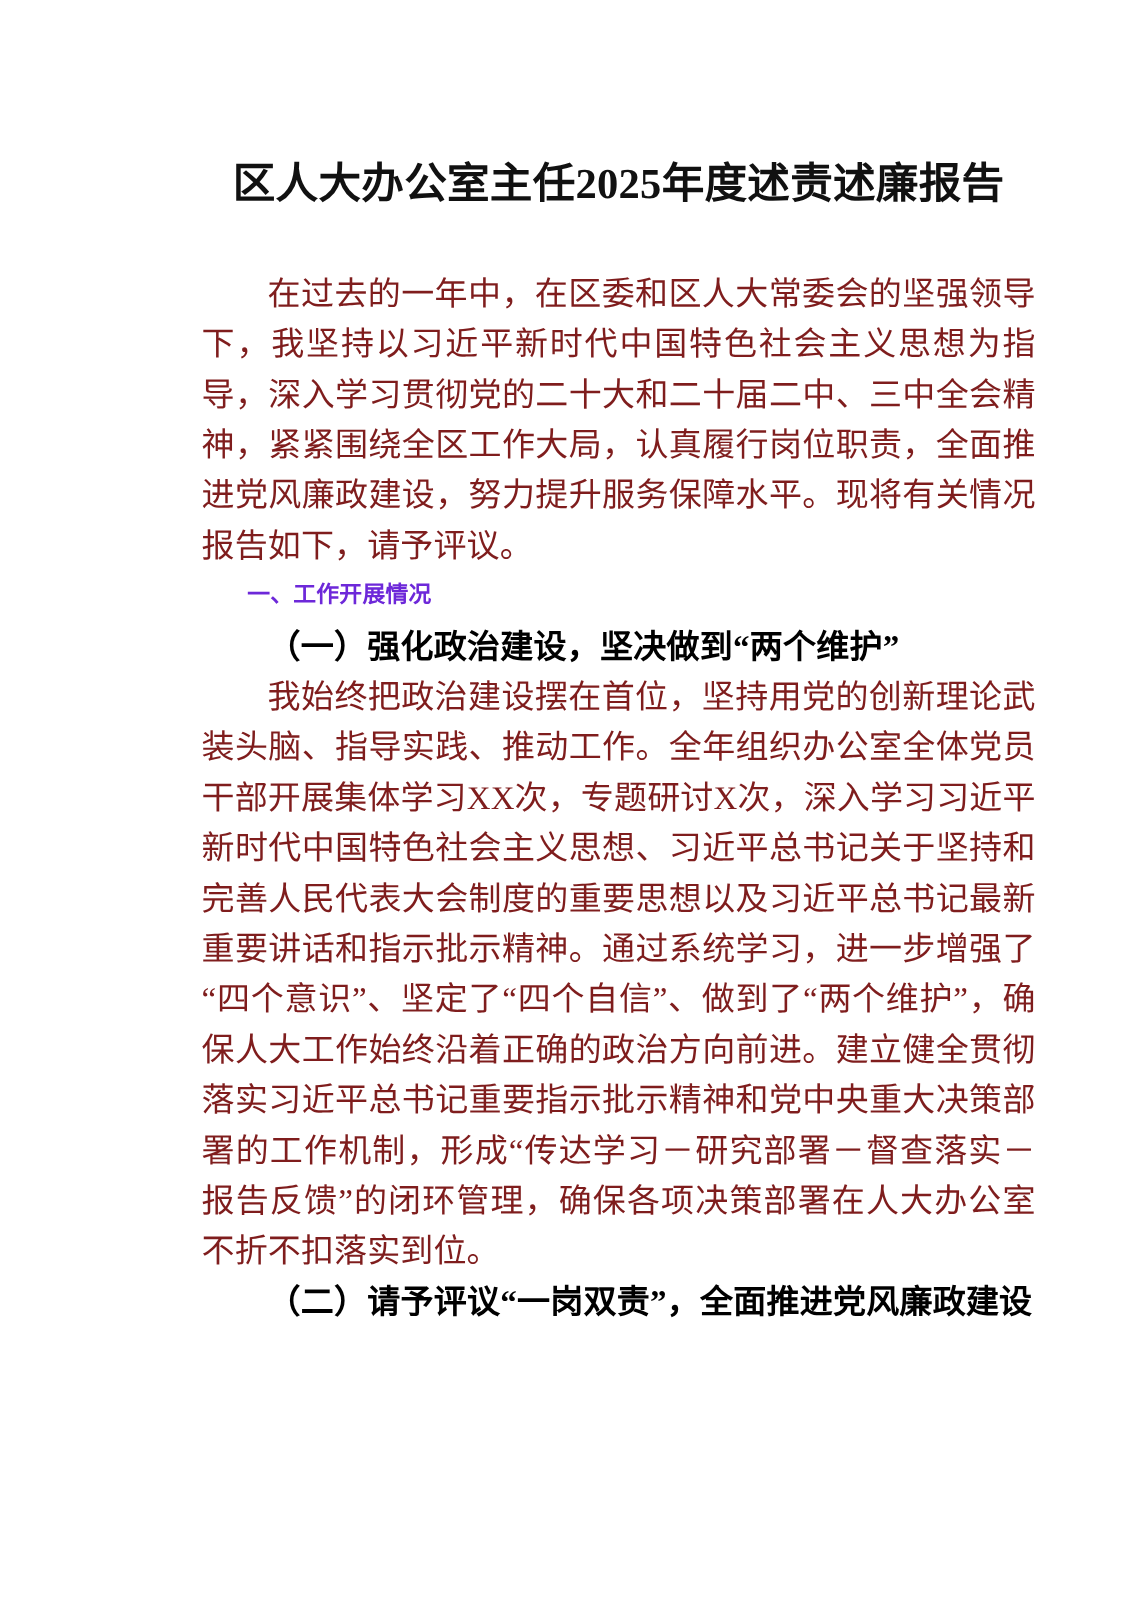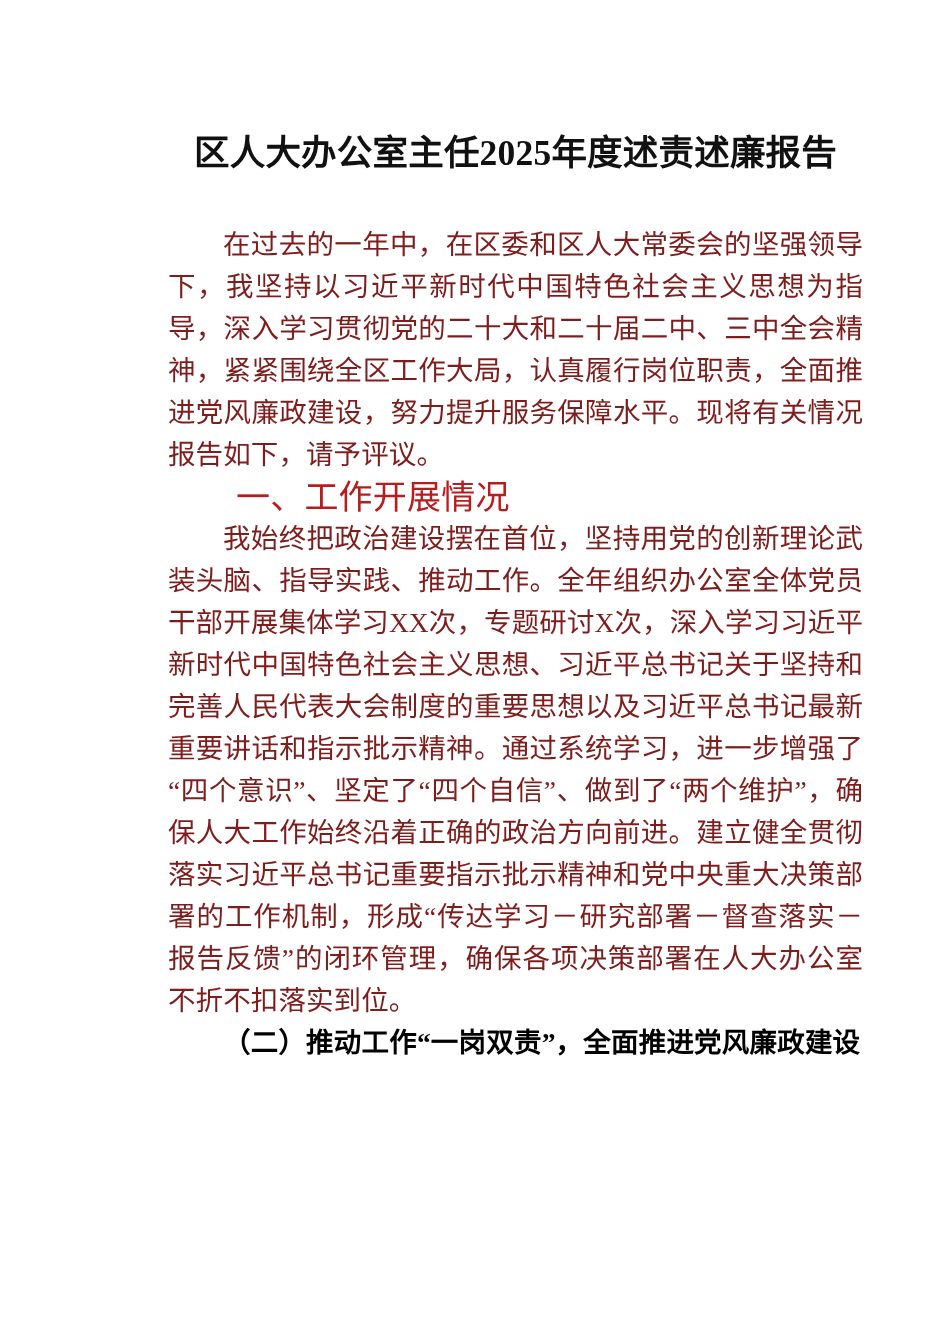--- a/index.html
+++ b/index.html
@@ -56,26 +56,26 @@
     text-justify: inter-ideograph;
     text-indent: 2em;
     letter-spacing: 0.1px;
     color: #7f1d1d;
   }
 
   
   .h1-section {
     margin: 0;
     font-family: "Liberation Sans", "DejaVu Sans", sans-serif;
-    font-weight: 400;
-    font-size: 34px;
+    font-weight: 700;
+    font-size: 19px;
     line-height: 42px;
     text-indent: 2em;
     letter-spacing: 0.2px;
-    color: #b91c1c;
+    color: #6d28d9;
   }
 
   
   .h2-section {
     margin: 0;
     font-family: "Liberation Serif", "DejaVu Serif", serif;
     font-weight: 700;
     font-size: 27.5px;
     line-height: 42px;
     text-indent: 2em;
@@ -92,17 +92,18 @@
 
 <div class="page">
 
   <h1 class="doc-title">区人大办公室主任2025年度述责述廉报告</h1>
 
   <div class="title-gap"></div>
 
   <div id="body-content">
       <p class="para block">在过去的一年中，在区委和区人大常委会的坚强领导下，我坚持以习近平新时代中国特色社会主义思想为指导，深入学习贯彻党的二十大和二十届二中、三中全会精神，紧紧围绕全区工作大局，认真履行岗位职责，全面推进党风廉政建设，努力提升服务保障水平。现将有关情况报告如下，请予评议。</p>
       <p class="h1-section block">一、工作开展情况</p>
+      <p class="h2-section block">（一）强化政治建设，坚决做到“两个维护”</p>
       <p class="para block">我始终把政治建设摆在首位，坚持用党的创新理论武装头脑、指导实践、推动工作。全年组织办公室全体党员干部开展集体学习XX次，专题研讨X次，深入学习习近平新时代中国特色社会主义思想、习近平总书记关于坚持和完善人民代表大会制度的重要思想以及习近平总书记最新重要讲话和指示批示精神。通过系统学习，进一步增强了“四个意识”、坚定了“四个自信”、做到了“两个维护”，确保人大工作始终沿着正确的政治方向前进。建立健全贯彻落实习近平总书记重要指示批示精神和党中央重大决策部署的工作机制，形成“传达学习－研究部署－督查落实－报告反馈”的闭环管理，确保各项决策部署在人大办公室不折不扣落实到位。</p>
-      <p class="h2-section block">（二）推动工作“一岗双责”，全面推进党风廉政建设</p>
+      <p class="h2-section block">（二）请予评议“一岗双责”，全面推进党风廉政建设</p>
     </div>
 
 </div>
 
 </body></html>

